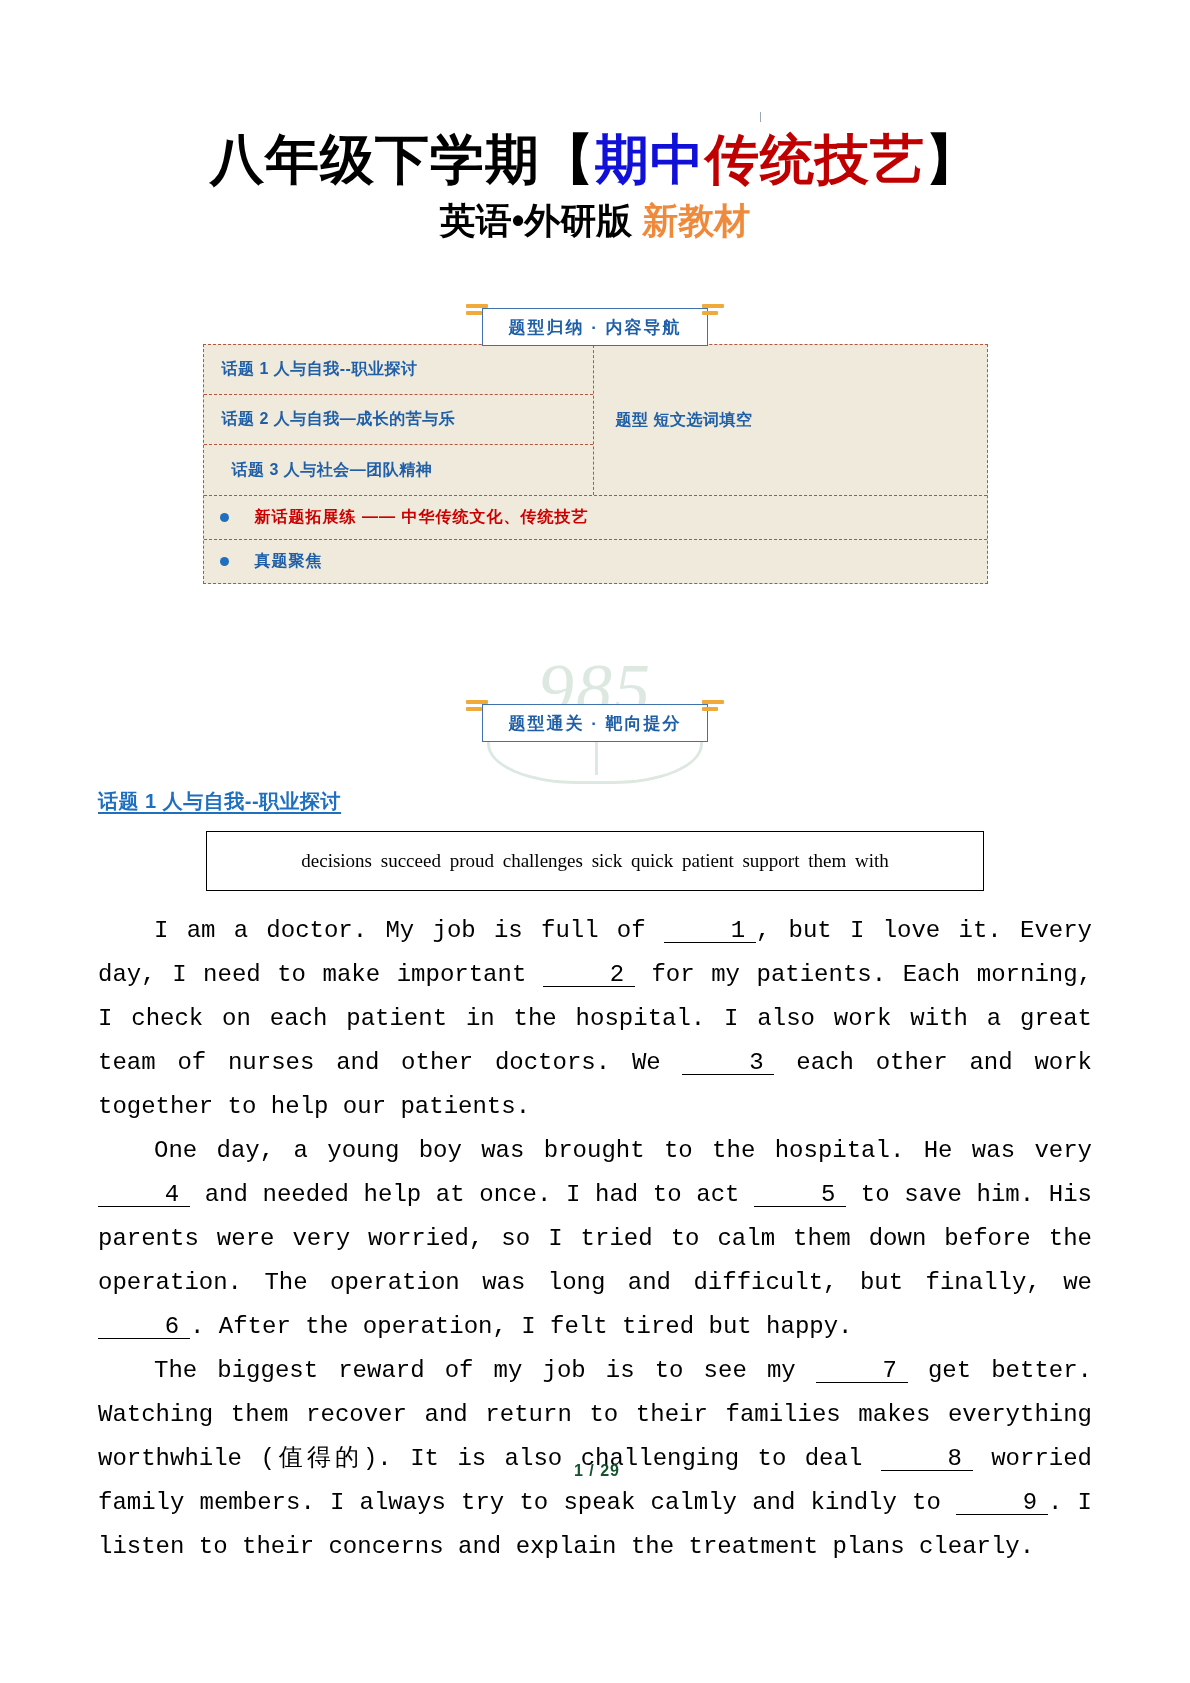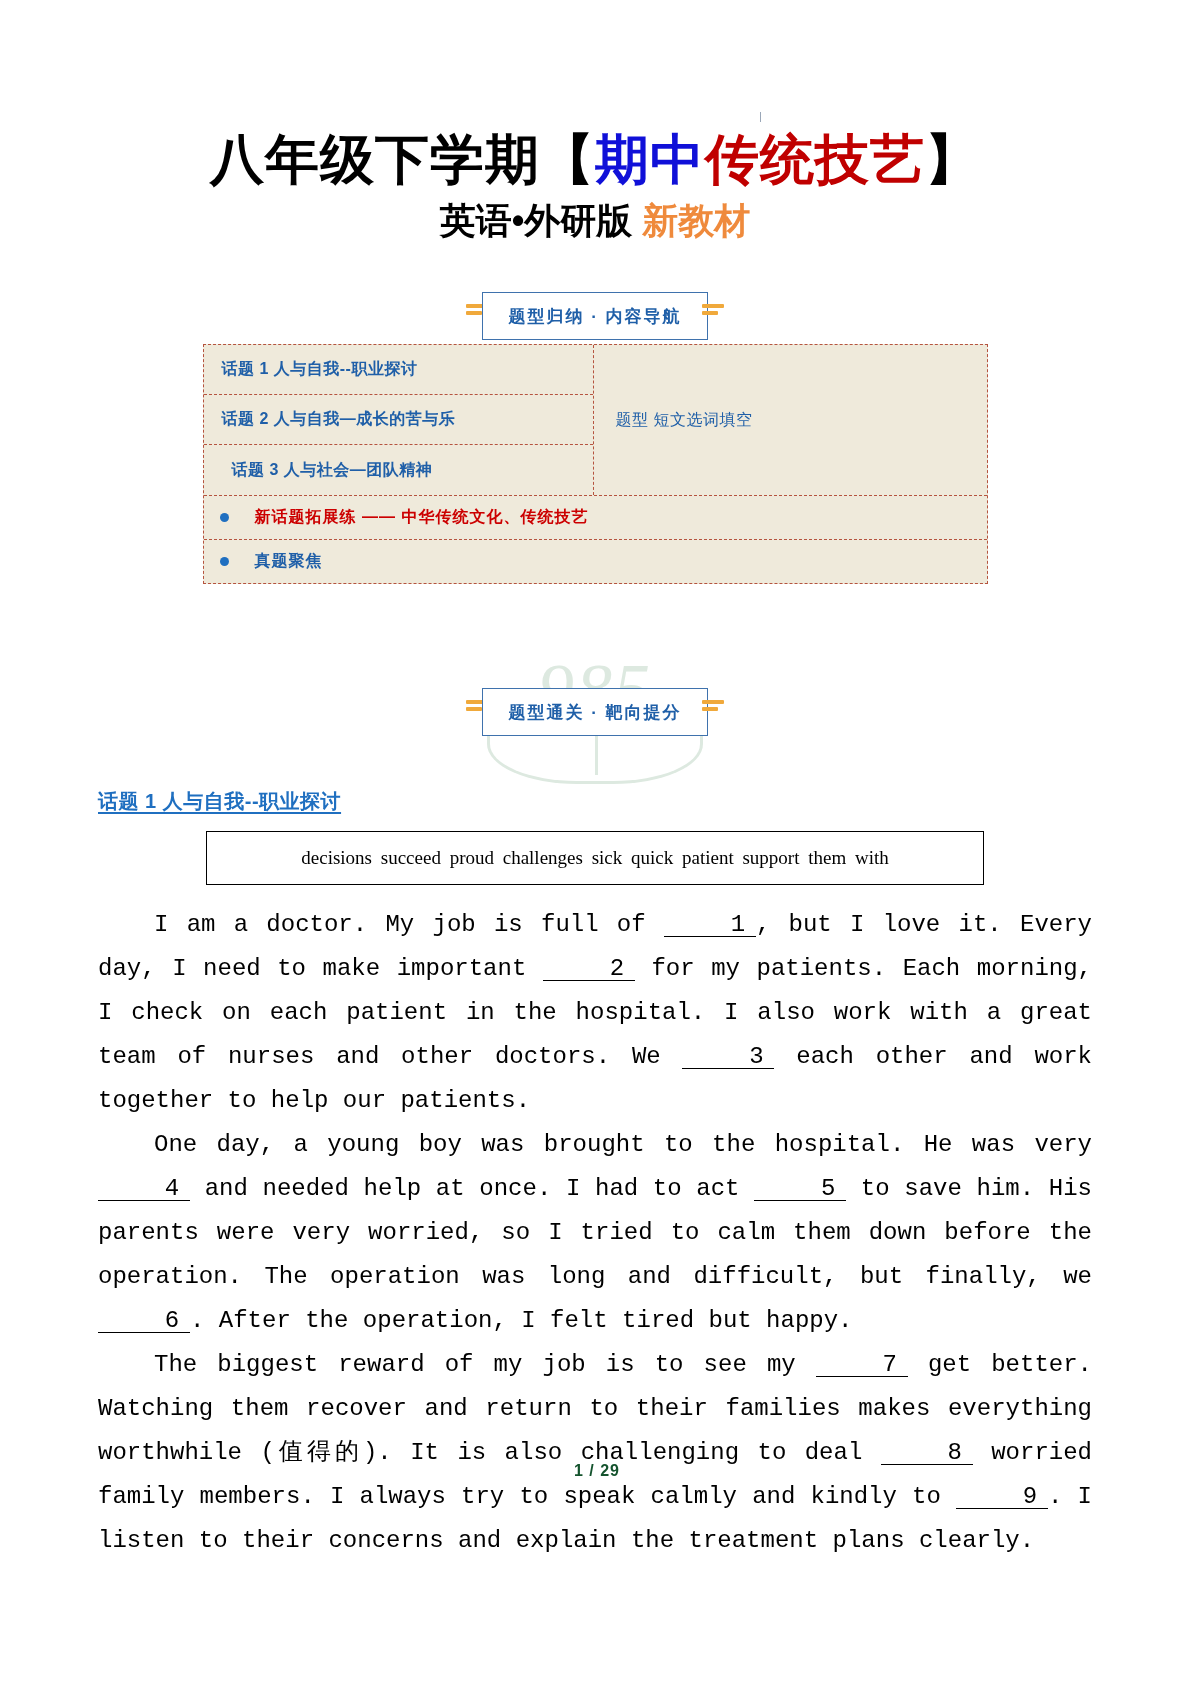--- a/index.html
+++ b/index.html
@@ -74,23 +74,23 @@
   
   .banner {
     position: relative;
     width: 286px;
     margin: 0 auto;
     height: 38px;
   }
   .banner-box {
     position: absolute;
     left: 30px;
-    top: 0;
+    top: 16px;
     right: 30px;
-    height: 48px;
+    height: 38px;
     border: 1.5px solid #3f72ad;
     box-sizing: border-box;
     background: #ffffff;
     display: flex;
     align-items: center;
     justify-content: center;
   }
   .banner-text {
     font-family: "Liberation Sans", sans-serif;
     font-weight: 700;
@@ -151,21 +151,21 @@
   .nav-label {
     font-family: "Liberation Sans", sans-serif;
     font-weight: 700;
     font-size: 16px;
     color: #1f5fa8;
     letter-spacing: 0.5px;
     white-space: nowrap;
   }
   .nav-type {
     font-family: "Liberation Sans", sans-serif;
-    font-weight: 400;
+    font-weight: 700;
     font-size: 16px;
     color: #1f5fa8;
     letter-spacing: 0.5px;
     white-space: nowrap;
     text-align: center;
   }
   .nav-bullet-row {
     height: 44px;
     display: flex;
     align-items: center;
@@ -264,21 +264,21 @@
     color: #1f6fc0;
     letter-spacing: 2px;
   }
 
   
   .wordbank {
     margin: 16px auto 0 auto;
     width: 778px;
     border: 1.6px solid #000000;
     box-sizing: border-box;
-    height: 54px;
+    height: 60px;
     display: flex;
     align-items: center;
     justify-content: center;
   }
   .wordbank-text {
     font-family: "Liberation Serif", serif;
     font-size: 19px;
     word-spacing: 4px;
     color: #000000;
   }

